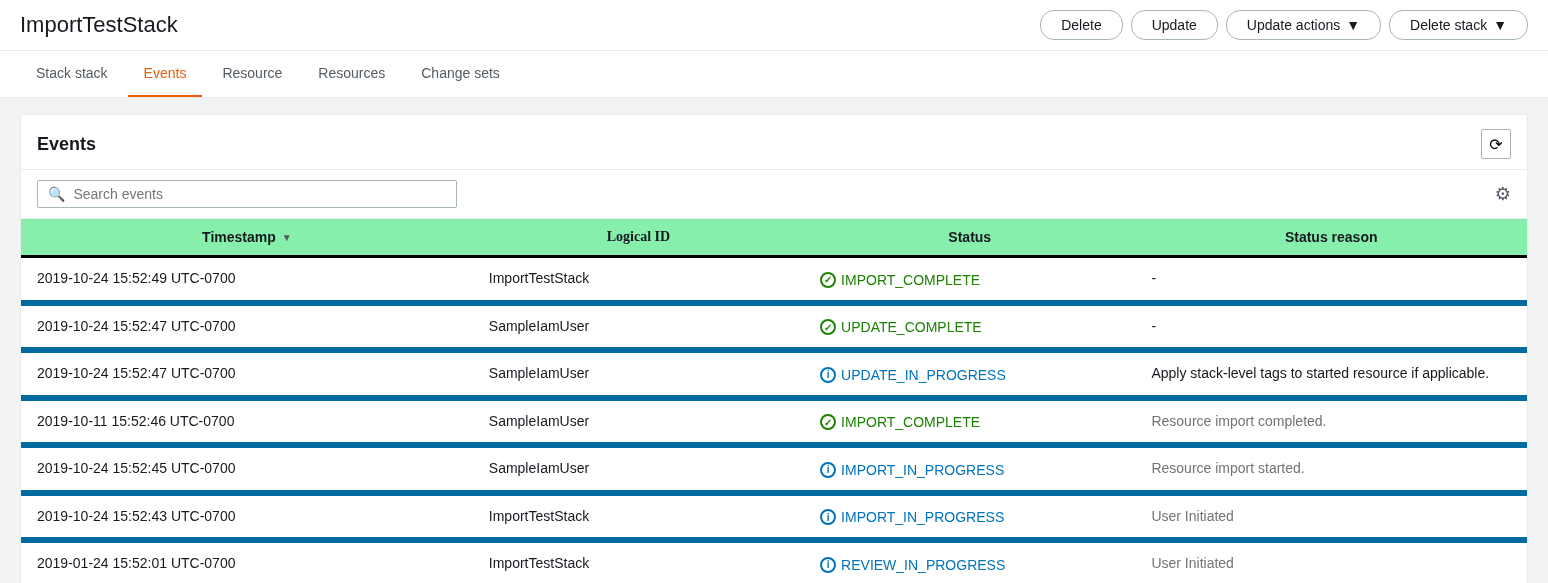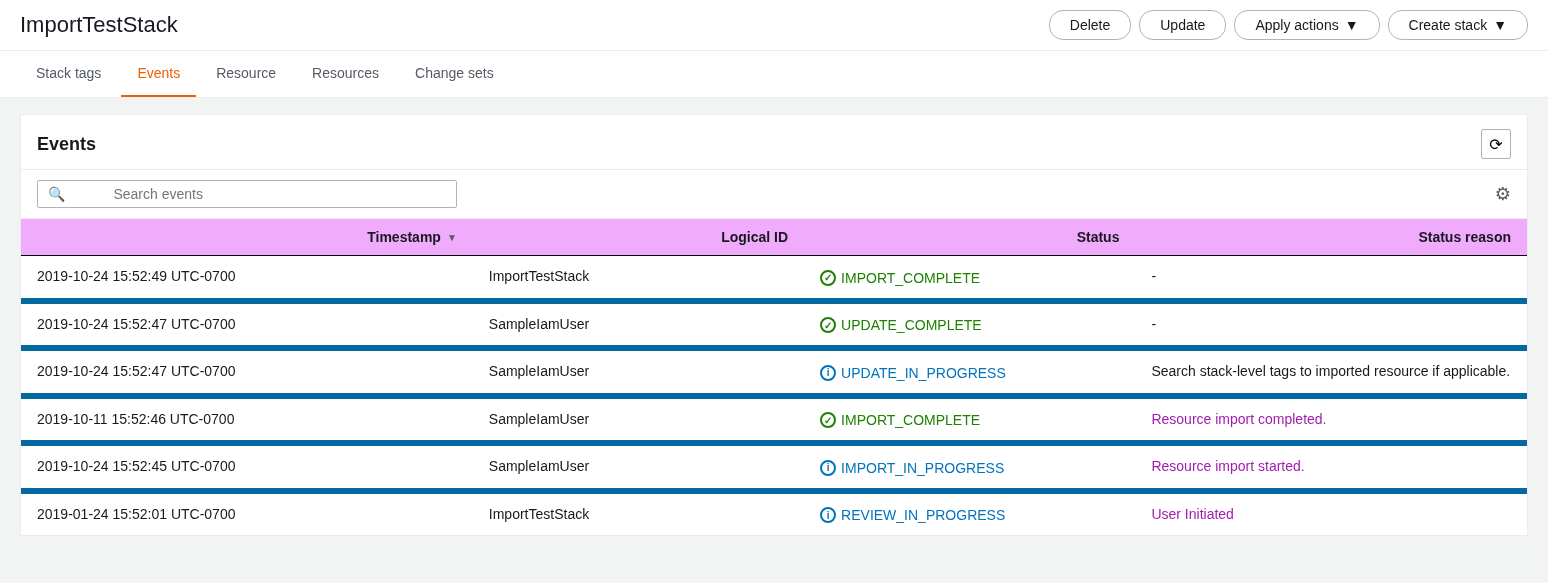--- a/index.html
+++ b/index.html
@@ -112,54 +112,53 @@
       margin-right: 8px;
       font-size: 14px;
     }
     .search-input {
       border: none;
       outline: none;
       font-size: 14px;
       color: #16191f;
       width: 100%;
       background: transparent;
-      margin-left: 40px;
     }
     .settings-icon {
       font-size: 18px;
       color: #545b64;
       cursor: pointer;
     }
 
     .events-table {
       width: 100%;
       border-collapse: collapse;
     }
     .events-table th {
-      text-align: right;
+      text-align: center;
       padding: 10px 16px;
       font-weight: 700;
       font-size: 14px;
       color: #16191f;
-      background: #f0abfc;
-      border-bottom: 1px solid #000000;
+      background: #86efac;
+      border-bottom: 3px solid #000000;
     }
     .events-table td {
       padding: 12px 16px;
       font-size: 14px;
       color: #16191f;
       border-bottom: 6px solid #0369a1;
       vertical-align: top;
     }
     .events-table tr:last-child td {
       border-bottom: none;
     }
 
     .col-timestamp { width: 30%; }
-    .col-logicalid { width: 22%; }
+    .col-logicalid { width: 22%; font-family: Liberation Serif, serif; }
     .col-status { width: 22%; }
     .col-reason { width: 26%; }
 
     .th-inner {
       display: inline-flex;
       align-items: center;
       gap: 6px;
     }
     .sort-icon {
       color: #545b64;
@@ -198,45 +197,45 @@
       justify-content: center;
       width: 16px;
       height: 16px;
       border-radius: 50%;
       border: 2px solid #0073bb;
       color: #0073bb;
       font-size: 10px;
       font-weight: 700;
     }
     .reason-link {
-      color: #a21caf;
+      color: #737373;
       text-decoration: none;
     }
   </style>
 </head>
 <body>
 
 <div class="top-header">
   <h1 class="page-title">ImportTestStack</h1>
   <div class="header-actions">
     <button class="btn">Delete</button>
     <button class="btn">Update</button>
     <button class="btn">
-      <span>Apply actions</span>
+      <span>Update actions</span>
       <span>▼</span>
     </button>
     <button class="btn">
-      <span>Create stack</span>
+      <span>Delete stack</span>
       <span>▼</span>
     </button>
   </div>
 </div>
 
 <div class="tabs-bar">
-  <div class="tab-item">Stack tags</div>
+  <div class="tab-item">Stack stack</div>
   <div class="tab-item active">Events</div>
   <div class="tab-item">Resource</div>
   <div class="tab-item">Resources</div>
   <div class="tab-item">Change sets</div>
 </div>
 
 <div class="content-area">
   <div class="panel">
 
     <div class="panel-header">
@@ -293,41 +292,50 @@
               </span></td>
             <td>-</td>
           </tr>
           <tr>
             <td>2019-10-24 15:52:47 UTC-0700</td>
             <td>SampleIamUser</td>
             <td><span class="status-inprogress">
                 <span class="status-icon-inprogress">i</span>
                 <span>UPDATE_IN_PROGRESS</span>
               </span></td>
-            <td>Search stack-level tags to imported resource if applicable.</td>
+            <td>Apply stack-level tags to started resource if applicable.</td>
           </tr>
           <tr>
             <td>2019-10-11 15:52:46 UTC-0700</td>
             <td>SampleIamUser</td>
             <td><span class="status-complete">
                 <span class="status-icon-complete">✓</span>
                 <span>IMPORT_COMPLETE</span>
               </span></td>
             <td><a class="reason-link" href="#">Resource import completed.</a></td>
           </tr>
           <tr>
             <td>2019-10-24 15:52:45 UTC-0700</td>
             <td>SampleIamUser</td>
             <td><span class="status-inprogress">
                 <span class="status-icon-inprogress">i</span>
                 <span>IMPORT_IN_PROGRESS</span>
               </span></td>
             <td><a class="reason-link" href="#">Resource import started.</a></td>
           </tr>
           <tr>
+            <td>2019-10-24 15:52:43 UTC-0700</td>
+            <td>ImportTestStack</td>
+            <td><span class="status-inprogress">
+                <span class="status-icon-inprogress">i</span>
+                <span>IMPORT_IN_PROGRESS</span>
+              </span></td>
+            <td><a class="reason-link" href="#">User Initiated</a></td>
+          </tr>
+          <tr>
             <td>2019-01-24 15:52:01 UTC-0700</td>
             <td>ImportTestStack</td>
             <td><span class="status-inprogress">
                 <span class="status-icon-inprogress">i</span>
                 <span>REVIEW_IN_PROGRESS</span>
               </span></td>
             <td><a class="reason-link" href="#">User Initiated</a></td>
           </tr>
         </tbody>
     </table>

